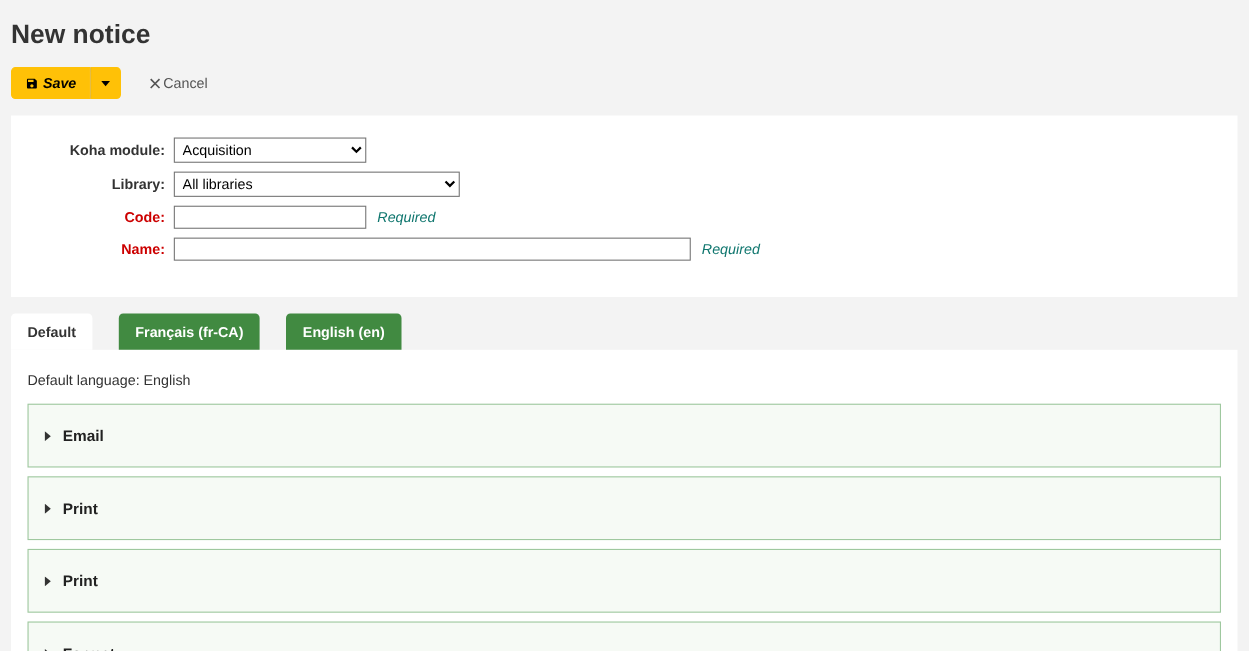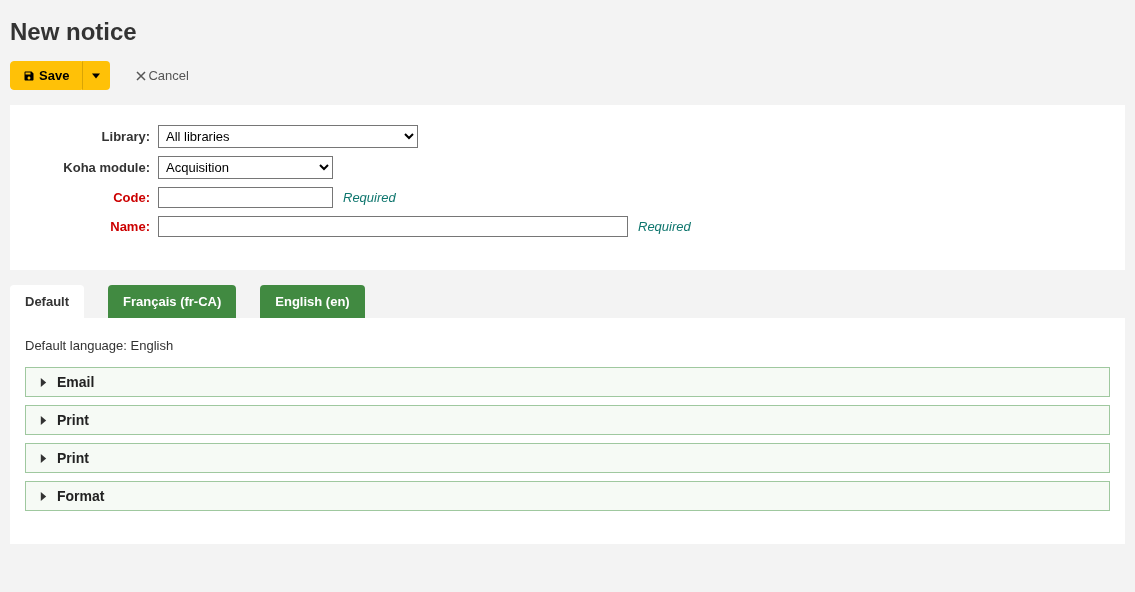--- a/index.html
+++ b/index.html
@@ -31,20 +31,21 @@
     background: #ffc107;
     border: 1px solid #ffc107;
     padding: 6px 12px;
     font-size: 13px;
     font-weight: bold;
     cursor: pointer;
     border-radius: 4px 0 0 4px;
     display: flex;
     align-items: center;
     gap: 4px;
+    font-style: italic;
   }
   .btn-save-caret {
     background: #ffc107;
     border: 1px solid #ffc107;
     border-left: 1px solid rgba(0,0,0,0.15);
     padding: 6px 9px;
     cursor: pointer;
     border-radius: 0 4px 4px 0;
     display: flex;
     align-items: center;
@@ -123,21 +124,21 @@
   .tab-body {
     padding-top: 20px;
   }
   .lang-line {
     font-size: 13px;
     margin-bottom: 14px;
   }
   .acc-item {
     border: 1px solid #9fc89f;
     background: #f6faf5;
-    padding: 6px 14px;
+    padding: 20px 14px;
     margin-bottom: 8px;
     display: flex;
     align-items: center;
     gap: 10px;
     cursor: pointer;
   }
   .acc-item .title {
     font-weight: bold;
     font-size: 14px;
     color: #222;
@@ -173,29 +174,29 @@
       <svg width="10" height="10" viewBox="0 0 10 10">
           <path stroke="#555" stroke-width="1.5" d="M1 1l8 8M9 1l-8 8"></path>
         </svg>
     </span>
     <span>Cancel</span>
   </button>
 </div>
 
 <div class="panel">
   <div class="form-row">
+    <label class="form-label">Koha module:</label>
+    <select class="sel-mod">
+      <option>Acquisition</option>
+    </select>
+  </div>
+  <div class="form-row">
     <label class="form-label">Library:</label>
     <select class="sel-lib">
       <option>All libraries</option>
-    </select>
-  </div>
-  <div class="form-row">
-    <label class="form-label">Koha module:</label>
-    <select class="sel-mod">
-      <option>Acquisition</option>
     </select>
   </div>
   <div class="form-row">
     <label class="form-label req">Code:</label>
     <input type="text" class="inp-code" value="" style="">
     <span class="req-hint">Required</span>
   </div>
   <div class="form-row">
     <label class="form-label req">Name:</label>
     <input type="text" class="inp-name" value="" style="">

